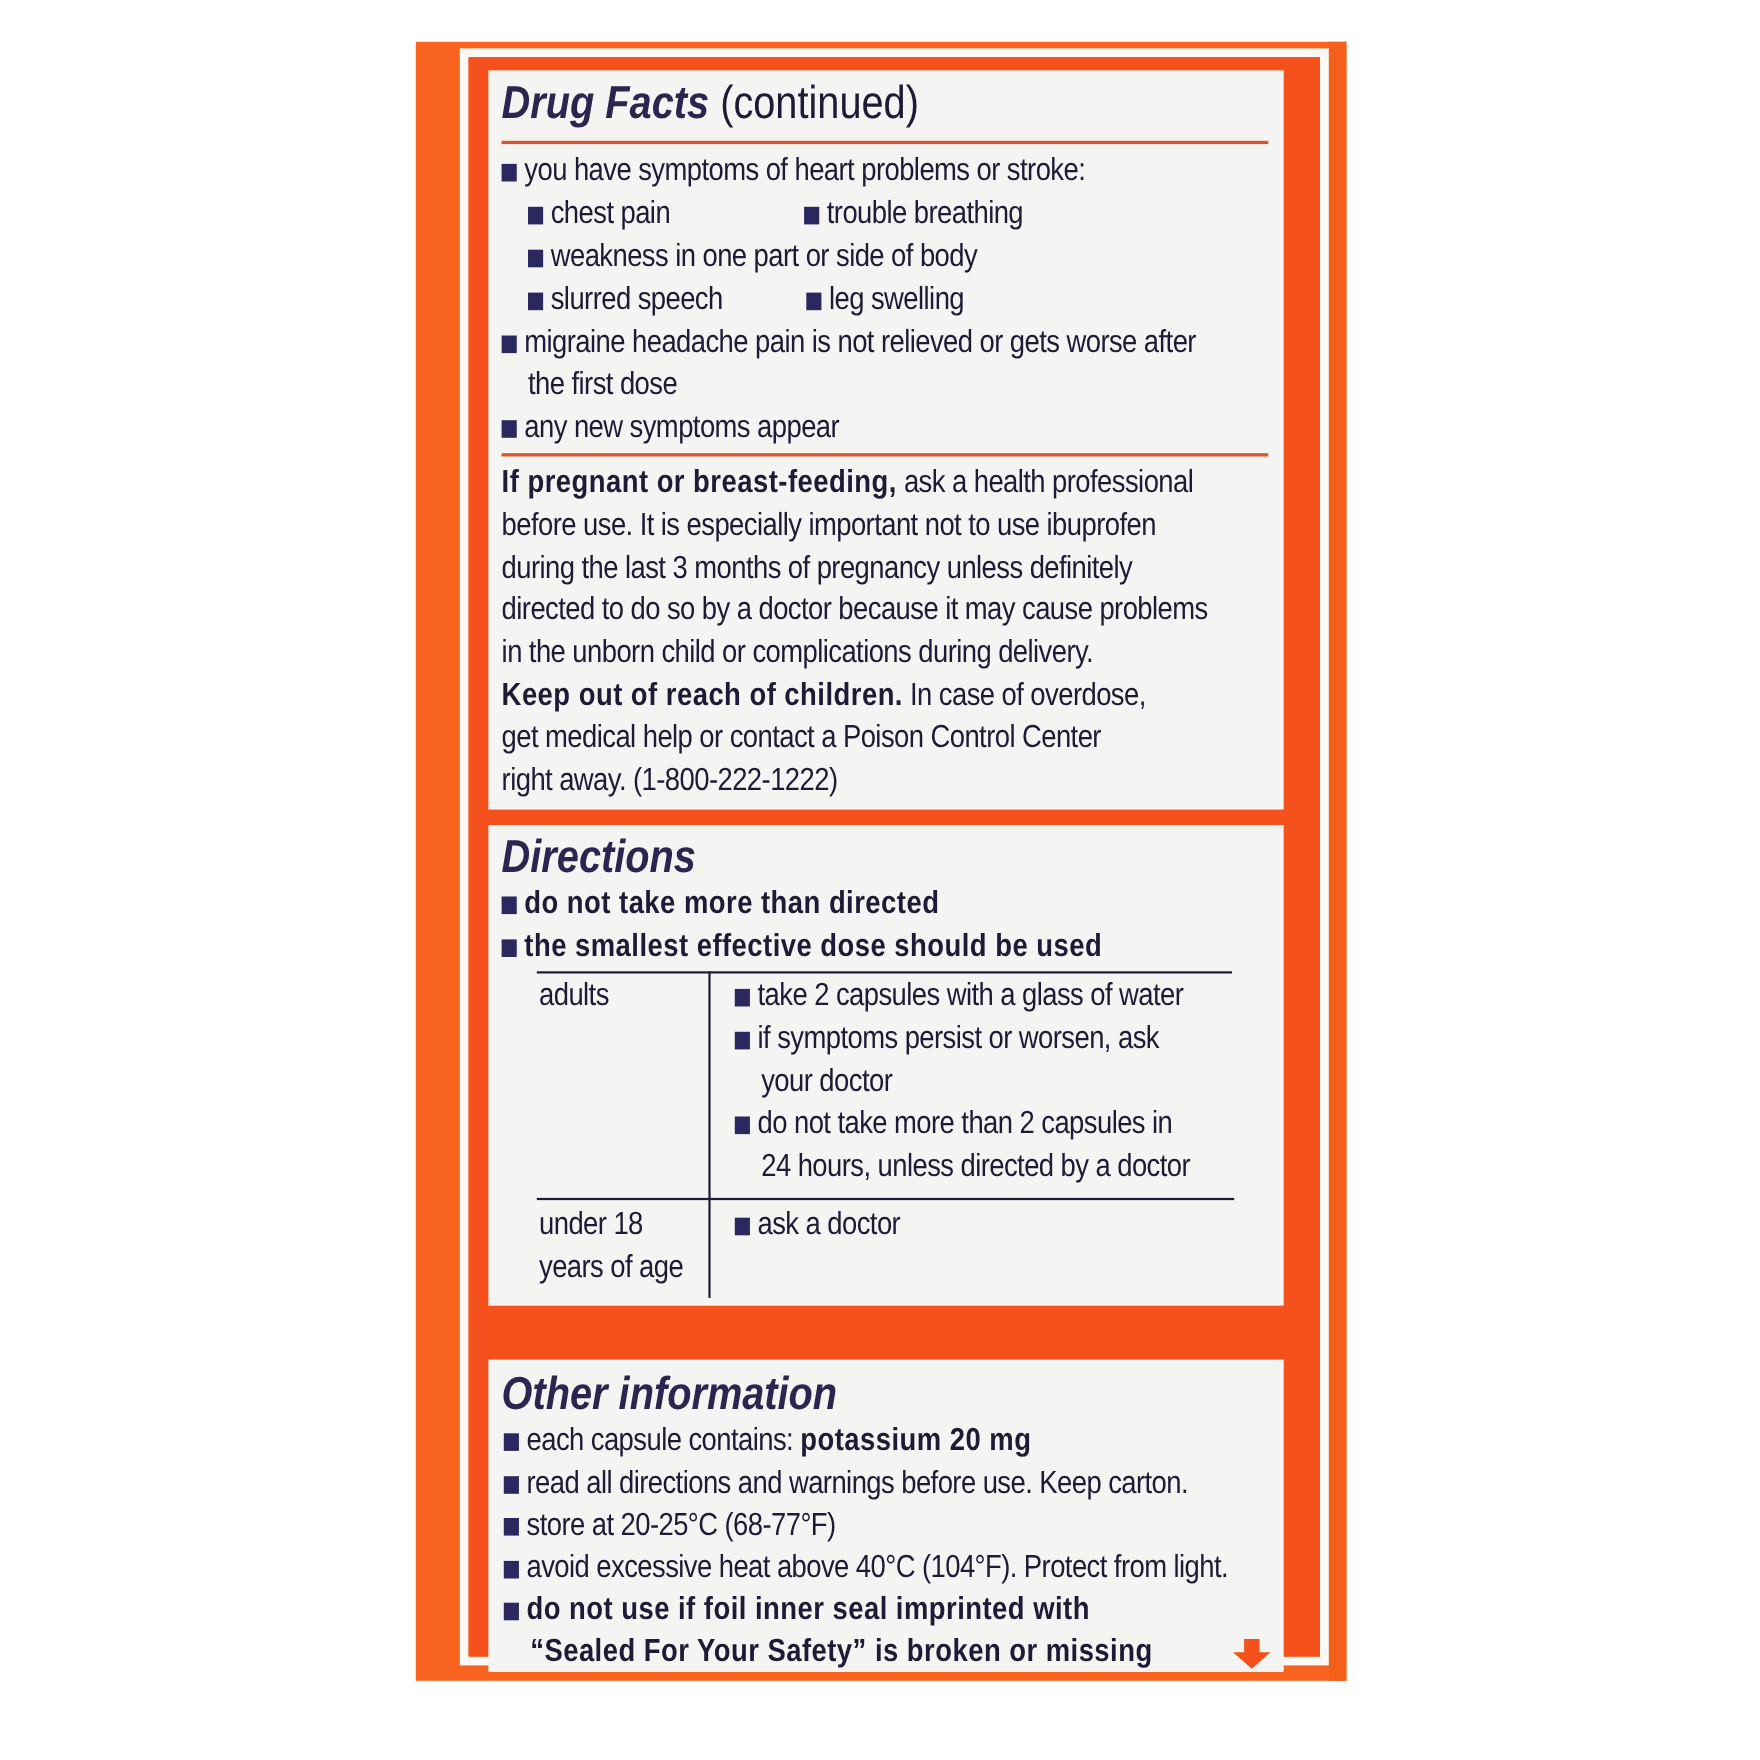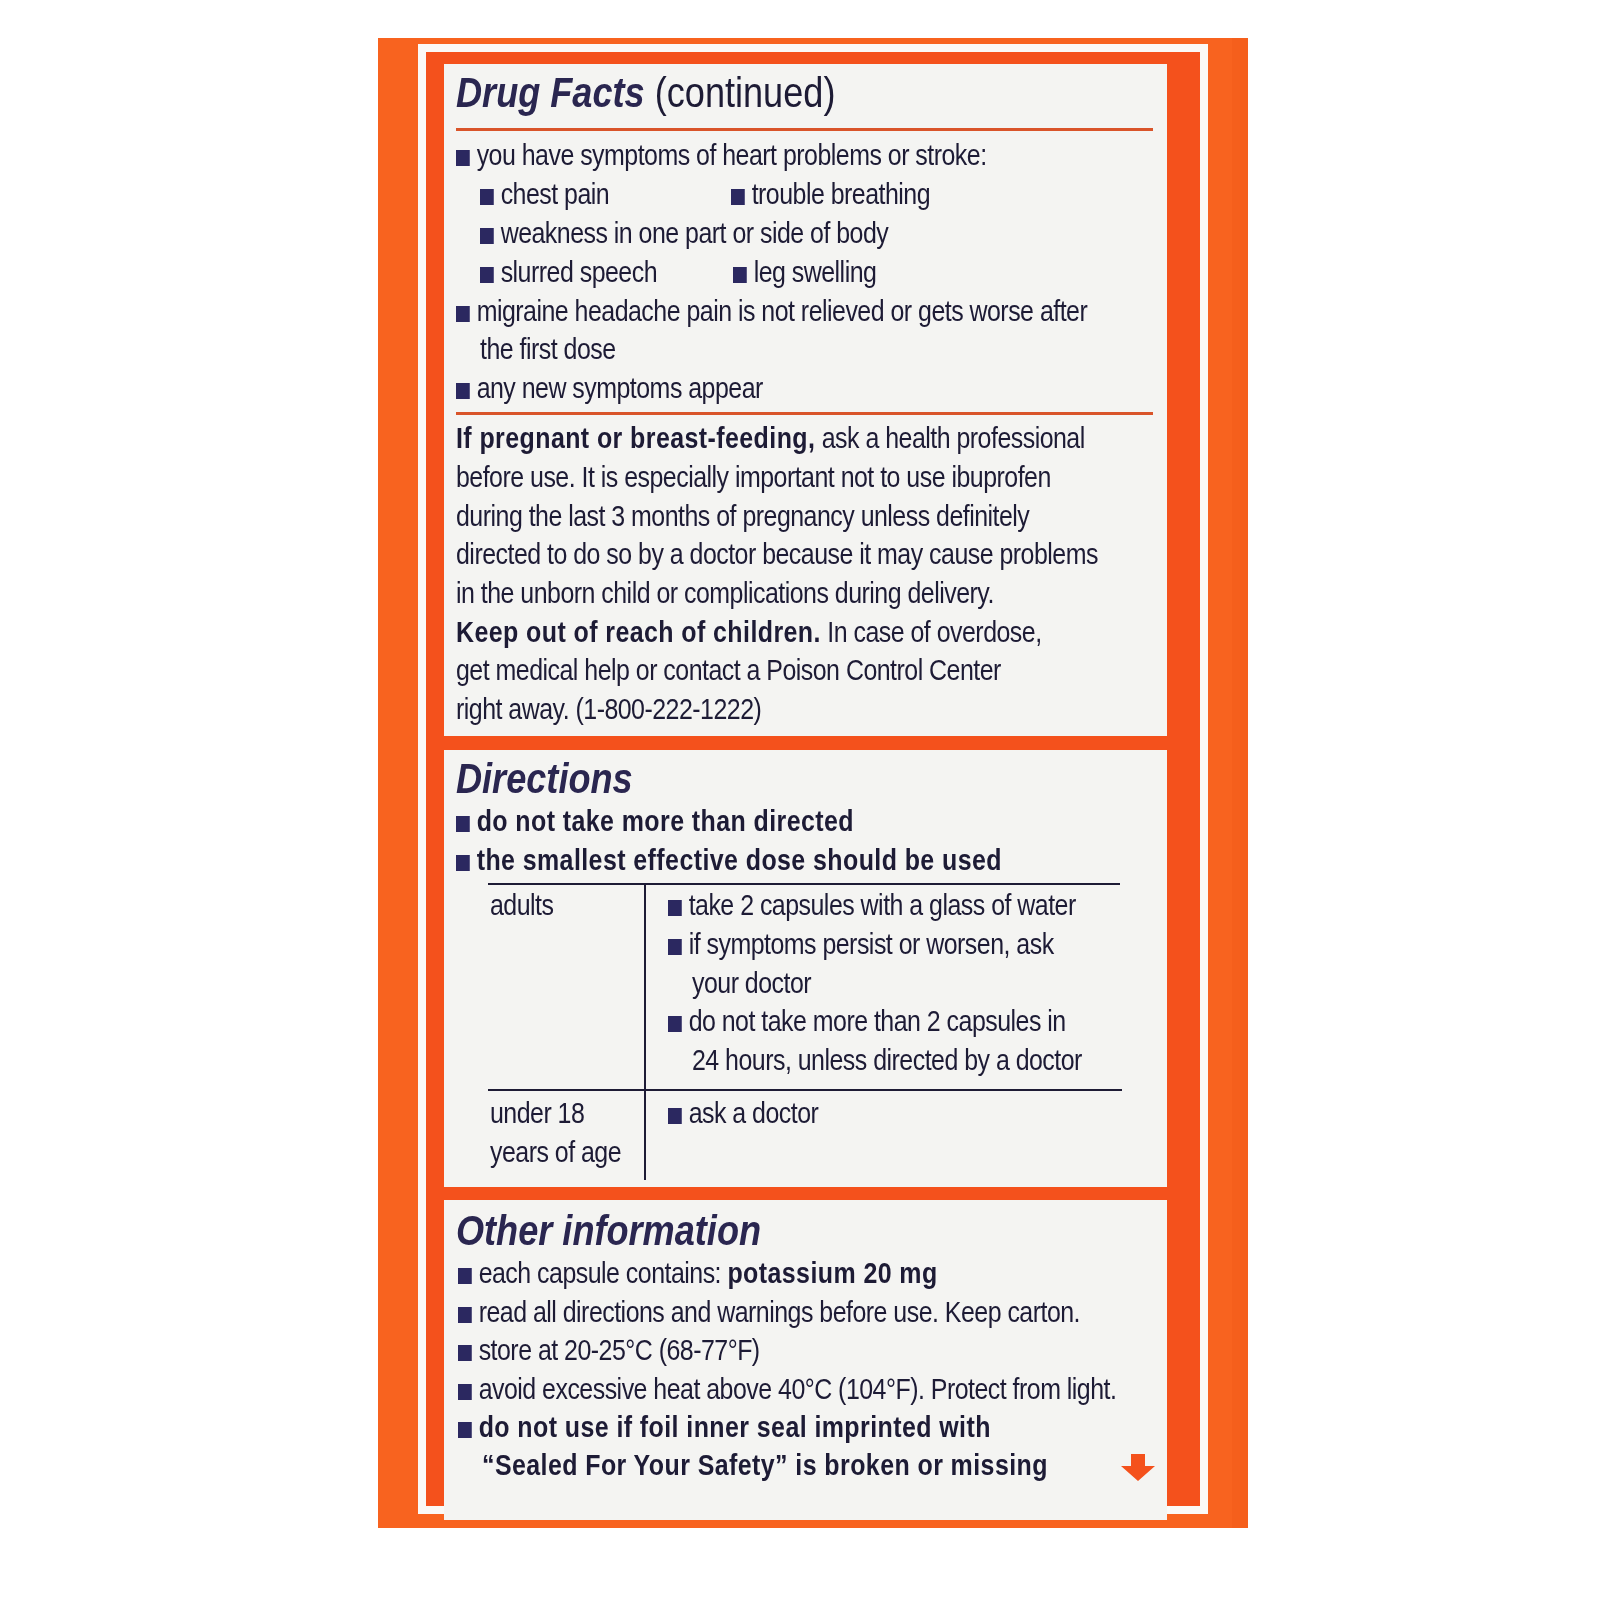--- a/index.html
+++ b/index.html
@@ -3,41 +3,40 @@
 <meta charset="utf-8">
 <style>
   html, body { margin: 0; padding: 0; }
   body {
     width: 1600px; height: 1600px; background: #ffffff; position: relative; overflow: hidden;
     font-family: "Liberation Sans", "DejaVu Sans", sans-serif;
   }
   .carton {
     position: absolute; left: 378px; top: 38px; width: 846px; height: 1490px;
     background: #f8631f;
-    padding-left: 24px;
   }
   .carton-edge {
     position: absolute; right: 0; top: 0; width: 16px; height: 1490px;
     background: #f55f1c;
   }
   .white-frame {
     position: absolute; left: 40px; top: 6px; width: 790px; height: 1470px;
     border: 8px solid #fbf9f6; box-sizing: border-box;
   }
   .orange-frame {
     position: absolute; left: 48px; top: 14px; width: 774px; height: 1454px;
     background: #f4511c;
   }
   .panel {
     position: absolute; left: 18px; width: 723px; background: #f4f4f2;
     color: #1f1d3a;
   }
   .p1 { top: 12px; height: 672px; }
   .p2 { top: 698px; height: 437px; }
-  .p3 { top: 1148px; height: 320px; }
+  .p3 { top: 1184px; height: 284px; }
 
   .txt {
     font-family: "Liberation Sans", sans-serif;
     font-size: 29px; letter-spacing: -0.6px;
     transform: scaleX(0.86); transform-origin: left top;
     white-space: nowrap; line-height: 38.7px; color: #1d1b35;
   }
   .title {
     position: absolute; left: 12px; top: 4px;
     font-size: 42px; line-height: 50px;

